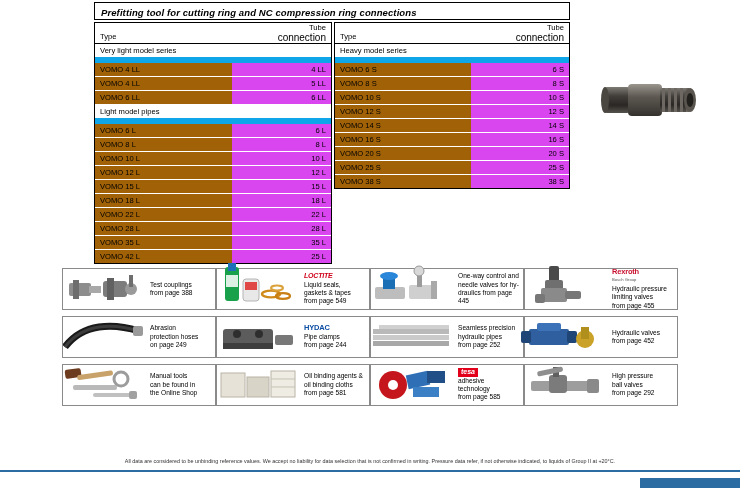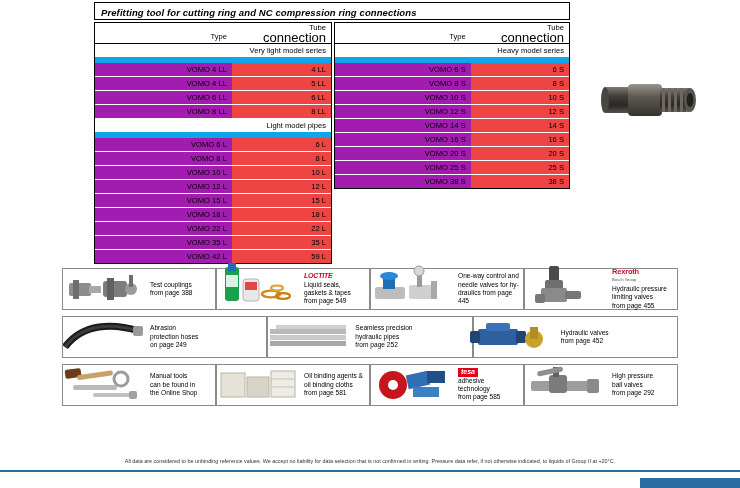--- a/index.html
+++ b/index.html
@@ -51,54 +51,54 @@
     border-collapse: collapse;
     font-size: 7.6px;
     table-layout: fixed;
   }
   table.spec td, table.spec th {
     padding: 0 5px;
     height: 13px;
     line-height: 13px;
     vertical-align: bottom;
     font-weight: normal;
-    text-align: right;
+    text-align: left;
   }
   .hdr-row td {
     height: 24px;
     vertical-align: bottom;
     padding-bottom: 1px;
     border-bottom: 1px solid #000;
     font-size: 7.6px;
   }
   .hdr-sub {
     display: block;
-    font-size: 13px;
+    font-size: 10px;
     line-height: 10px;
   }
   .hdr-top {
     display: block;
     font-size: 7.6px;
     line-height: 10px;
   }
   .col-type { width: 58%; }
   .col-conn { width: 42%; text-align: right !important; }
   td.col-conn { text-align: right; margin-top: 20px; }
   .section-row td {
     font-weight: bold;
     background: #ffffff;
     border-bottom: 6px solid #0ea5e9;
     height: 13px;
   }
   tr.data-row td {
-    background: #a21caf;
+    background: #a16207;
     border-bottom: 1px solid #ffffff;
   }
   tr.data-row td.col-conn {
-    background: #ef4444;
+    background: #d946ef;
   }
   tr.data-row:last-child td {
     border-bottom: none;
   }
 
   
   .photo-fitting {
     position: absolute;
     left: 600px;
     top: 74px;
@@ -235,24 +235,20 @@
         <td class="col-conn">4 LL</td>
       </tr>
       <tr class="data-row">
         <td class="col-type">VOMO 4 LL</td>
         <td class="col-conn">5 LL</td>
       </tr>
       <tr class="data-row">
         <td class="col-type">VOMO 6 LL</td>
         <td class="col-conn">6 LL</td>
       </tr>
-      <tr class="data-row">
-        <td class="col-type">VOMO 8 LL</td>
-        <td class="col-conn">8 LL</td>
-      </tr>
 
       <tr class="section-row">
         <td colspan="2">Light model pipes</td>
       </tr>
       <tr class="data-row">
         <td class="col-type">VOMO 6 L</td>
         <td class="col-conn">6 L</td>
       </tr>
       <tr class="data-row">
         <td class="col-type">VOMO 8 L</td>
@@ -272,26 +268,30 @@
       </tr>
       <tr class="data-row">
         <td class="col-type">VOMO 18 L</td>
         <td class="col-conn">18 L</td>
       </tr>
       <tr class="data-row">
         <td class="col-type">VOMO 22 L</td>
         <td class="col-conn">22 L</td>
       </tr>
       <tr class="data-row">
+        <td class="col-type">VOMO 28 L</td>
+        <td class="col-conn">28 L</td>
+      </tr>
+      <tr class="data-row">
         <td class="col-type">VOMO 35 L</td>
         <td class="col-conn">35 L</td>
       </tr>
       <tr class="data-row">
         <td class="col-type">VOMO 42 L</td>
-        <td class="col-conn">59 L</td>
+        <td class="col-conn">25 L</td>
       </tr>
     </tbody>
   </table>
 </div>
 
 <div class="table-block" id="table-right">
   <table class="spec">
     <colgroup>
         <col class="col-type">
         <col class="col-conn">
@@ -472,20 +472,36 @@
           <rect x="70" y="9" width="10" height="10" rx="2" fill="#9a9a9a"></rect>
         </svg>
       </div>
       <div class="promo-text">
         <div>Abrasion</div>
         <div>protection hoses</div>
         <div>on page 249</div>
       </div>
     </div>
 
+    <div class="promo-cell">
+      <div class="promo-img">
+        <svg width="84" height="40" viewBox="0 0 84 40">
+          <rect x="6" y="12" width="50" height="18" rx="3" fill="#5c5c5c"></rect>
+          <circle cx="20" cy="17" r="4" fill="#2e2e2e"></circle>
+          <circle cx="42" cy="17" r="4" fill="#2e2e2e"></circle>
+          <rect x="6" y="26" width="50" height="6" fill="#3e3e3e"></rect>
+          <rect x="58" y="18" width="18" height="10" rx="2" fill="#787878"></rect>
+        </svg>
+      </div>
+      <div class="promo-text">
+        <div class="logo-hydac">HYDAC</div>
+        <div>Pipe clamps</div>
+        <div>from page 244</div>
+      </div>
+    </div>
 
     <div class="promo-cell">
       <div class="promo-img">
         <svg width="84" height="40" viewBox="0 0 84 40">
           <rect x="2" y="12" width="76" height="5" fill="#b9b9b9"></rect>
           <rect x="2" y="18" width="76" height="5" fill="#cacaca"></rect>
           <rect x="2" y="24" width="76" height="5" fill="#a8a8a8"></rect>
           <rect x="8" y="8" width="70" height="4" fill="#d0d0d0"></rect>
         </svg>
       </div>

